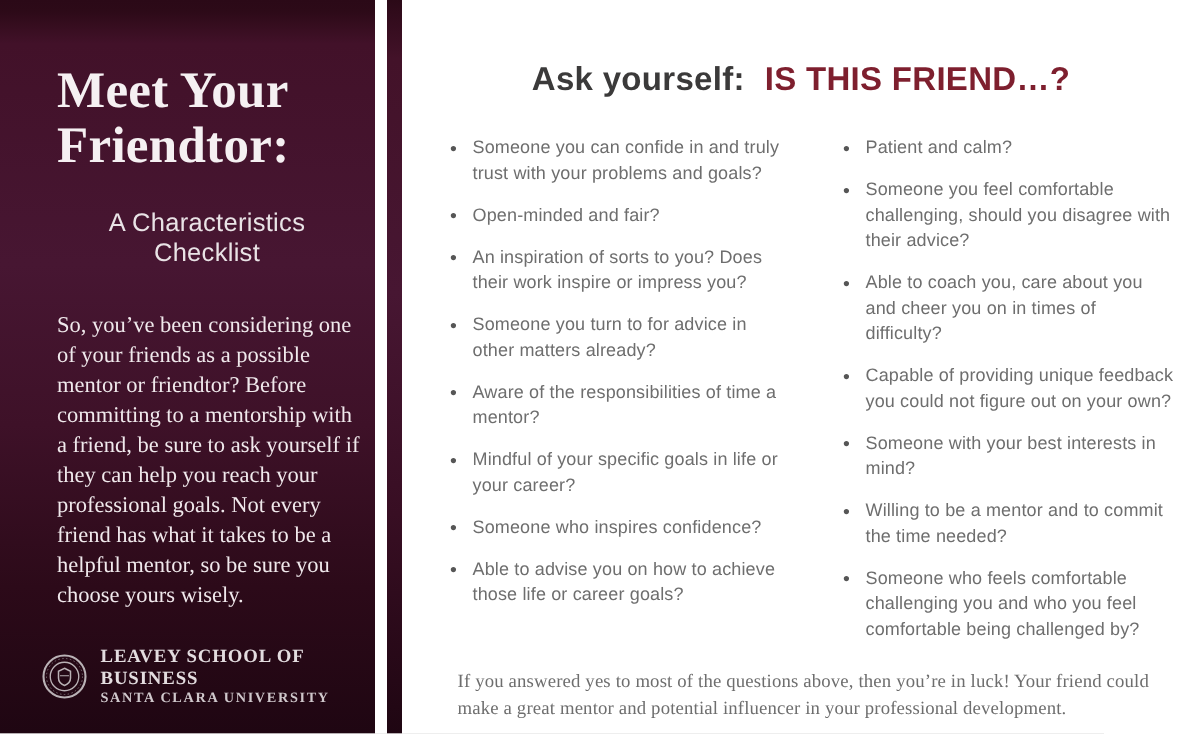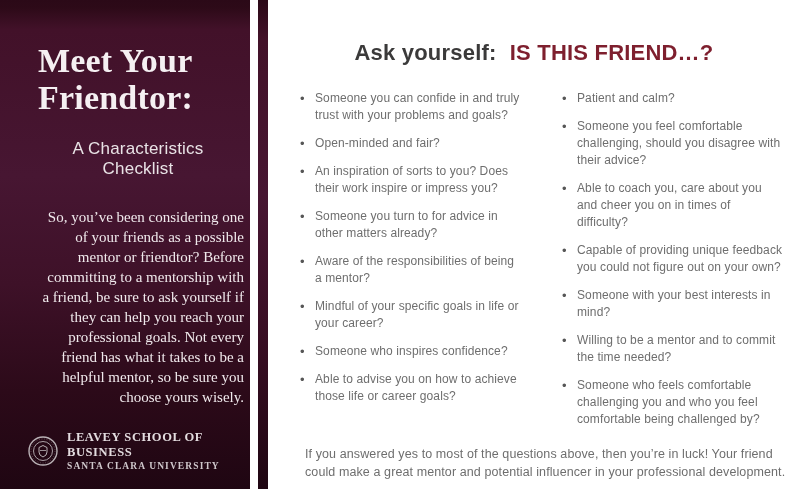--- a/index.html
+++ b/index.html
@@ -23,21 +23,21 @@
     color: #f5f0f2; letter-spacing: 0.2px;
   }
   .panel-subtitle {
     margin-top: 22px;
     font-family: "Liberation Sans", sans-serif;
     font-weight: 400; font-size: 17px; color: #e9e3e6; letter-spacing: 0.2px; text-align: center;
   }
   .panel-intro {
     margin-top: 28px; width: 206px;
     font-family: "Liberation Serif", "DejaVu Serif", serif;
-    font-size: 15px; line-height: 20px; color: #f0e9ec; text-align: right;
+    font-size: 15px; line-height: 20px; color: #f0e9ec;
   }
   .logo { position: absolute; left: 28px; top: 430px; display: flex; align-items: center; }
   .seal { width: 30px; height: 30px; display: block; flex: 0 0 auto; }
   .logo-text { margin-left: 9px; color: #ded7da; }
   .logo-line1 {
     font-family: "Liberation Serif", "DejaVu Serif", serif;
     font-size: 12.5px; font-weight: bold; letter-spacing: 0.6px; color: #e3dcdf;
   }
   .logo-line2 {
     font-family: "Liberation Serif", "DejaVu Serif", serif;
@@ -67,21 +67,21 @@
     position: relative; padding-left: 17px; margin-bottom: 11px;
     font-size: 12px; line-height: 17px; color: #6e6e6e; letter-spacing: 0.1px;
   }
   .checklist li::before {
     content: "\2022"; position: absolute; left: 2px; top: 0;
     color: #565656; font-size: 13px;
   }
 
   .conclusion {
     margin: 6px 10px 0 37px;
-    font-size: 12.5px; line-height: 18px; color: #6e6e6e; letter-spacing: 0.1px;
+    font-size: 12.5px; line-height: 18px; color: #6e6e6e; letter-spacing: 0.1px; font-family: Liberation Serif, serif;
   }
   .cta-label {
     margin-top: 14px; text-align: center;
     font-family: "Liberation Serif", "DejaVu Serif", serif;
     font-size: 19px; color: #484848;
   }
 </style>
 </head>
 <body>
 
@@ -117,21 +117,21 @@
       <span class="ask">Ask yourself:</span>
       <span class="friend">IS THIS FRIEND…?</span>
     </h2>
 
     <div class="columns">
       <ul class="checklist">
           <li>Someone you can confide in and truly trust with your problems and goals?</li>
           <li>Open-minded and fair?</li>
           <li>An inspiration of sorts to you? Does their work inspire or impress you?</li>
           <li>Someone you turn to for advice in other matters already?</li>
-          <li>Aware of the responsibilities of being a mentor?</li>
+          <li>Aware of the responsibilities of time a mentor?</li>
           <li>Mindful of your specific goals in life or your career?</li>
           <li>Someone who inspires confidence?</li>
           <li>Able to advise you on how to achieve those life or career goals?</li>
         </ul>
       <ul class="checklist">
           <li>Patient and calm?</li>
           <li>Someone you feel comfortable challenging, should you disagree with their advice?</li>
           <li>Able to coach you, care about you and cheer you on in times of difficulty?</li>
           <li>Capable of providing unique feedback you could not figure out on your own?</li>
           <li>Someone with your best interests in mind?</li>

